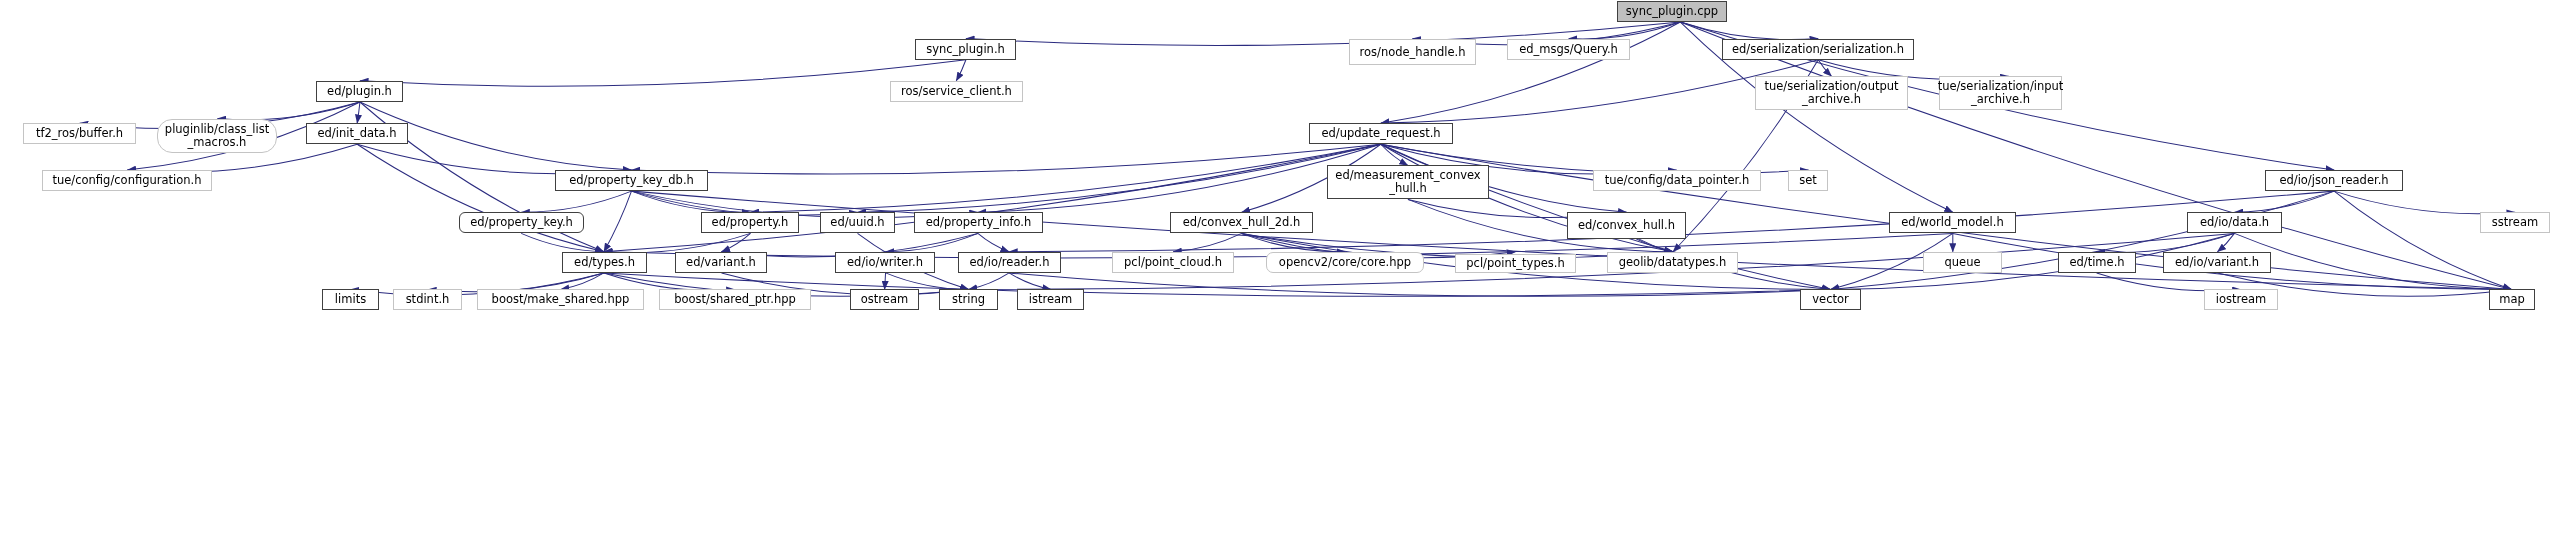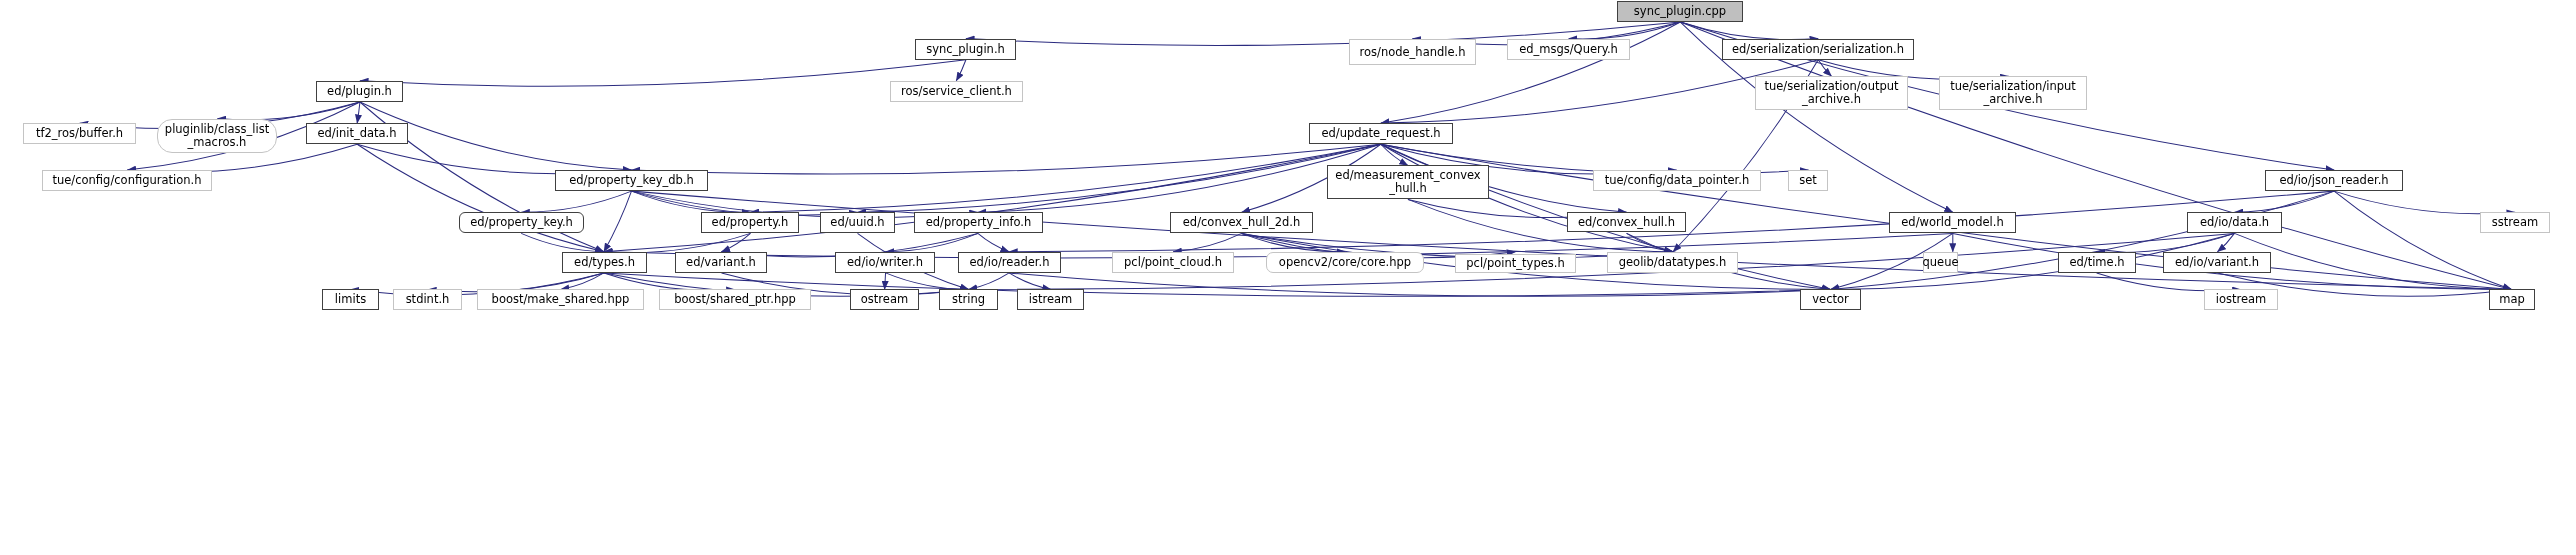--- a/index.html
+++ b/index.html
@@ -105,61 +105,61 @@
       <path d="M 657 297 Q 726.4820486150729 319.9962817973394 799.5 315" fill="none" stroke="#2b2b7f" stroke-width="1.1" marker-end="url(#ah)"></path>
       <path d="M 657 297 Q 854.1298710538993 336.21895508900093 1054 315" fill="none" stroke="#2b2b7f" stroke-width="1.1" marker-end="url(#ah)"></path>
       <path d="M 657 297 Q 1324.0921719003773 336.24725072202693 1992 315" fill="none" stroke="#2b2b7f" stroke-width="1.1" marker-end="url(#ah)"></path>
       <path d="M 785 297 Q 917.7219761495195 332.57157865440297 1054 315" fill="none" stroke="#2b2b7f" stroke-width="1.1" marker-end="url(#ah)"></path>
       <path d="M 963.5 297 Q 963.0988475749673 306.00549153194265 962.5 315" fill="none" stroke="#2b2b7f" stroke-width="1.1" marker-end="url(#ah)"></path>
       <path d="M 963.5 297 Q 1007.0022348317968 314.7873748734657 1054 315" fill="none" stroke="#2b2b7f" stroke-width="1.1" marker-end="url(#ah)"></path>
       <path d="M 1098 297 Q 1119.0929548256534 310.18864196848745 1143.5 315" fill="none" stroke="#2b2b7f" stroke-width="1.1" marker-end="url(#ah)"></path>
       <path d="M 1098 297 Q 1077.6493246759585 310.03168254123193 1054 315" fill="none" stroke="#2b2b7f" stroke-width="1.1" marker-end="url(#ah)"></path>
       <path d="M 1098 297 Q 1544.3910630124224 336.24387038302405 1992 315" fill="none" stroke="#2b2b7f" stroke-width="1.1" marker-end="url(#ah)"></path>
     </svg>
-<div class="node root" style="left: 1617px; top: 0.9px; width: 126px; height: 21px; text-align: center;">sync_plugin.cpp</div>
+<div class="node root" style="left: 1617px; top: 0.9px; width: 110px; height: 21px; text-align: center;">sync_plugin.cpp</div>
     <div class="node hdr" style="left: 915px; top: 39px; width: 101px; height: 21px;">sync_plugin.h</div>
     <div class="node ext" style="left: 1349px; top: 39px; width: 127px; height: 26px;">ros/node_handle.h</div>
     <div class="node ext" style="left: 1507px; top: 39px; width: 123px; height: 21px;">ed_msgs/Query.h</div>
     <div class="node hdr" style="left: 1722px; top: 39px; width: 192px; height: 21px;">ed/serialization/serialization.h</div>
     <div class="node ext" style="left: 890px; top: 81px; width: 133px; height: 21px;">ros/service_client.h</div>
     <div class="node hdr" style="left: 316px; top: 81px; width: 87px; height: 21px;">ed/plugin.h</div>
     <div class="node ext" style="left: 1755px; top: 76px; width: 153px; height: 34px;">tue/serialization/output
 _archive.h</div>
-    <div class="node ext" style="left: 1939px; top: 76px; width: 148px; height: 34px;">tue/serialization/input
+    <div class="node ext" style="left: 1939px; top: 76px; width: 123px; height: 34px;">tue/serialization/input
 _archive.h</div>
     <div class="node ext" style="left: 23px; top: 123px; width: 113px; height: 21px;">tf2_ros/buffer.h</div>
     <div class="node ext" style="left: 157px; top: 119px; width: 120px; height: 34px; border-radius: 15px;">pluginlib/class_list
 _macros.h</div>
     <div class="node hdr" style="left: 306px; top: 123px; width: 102px; height: 21px;">ed/init_data.h</div>
     <div class="node hdr" style="left: 1309px; top: 123px; width: 144px; height: 21px;">ed/update_request.h</div>
     <div class="node hdr" style="left: 2265px; top: 170px; width: 138px; height: 21px;">ed/io/json_reader.h</div>
     <div class="node ext" style="left: 42px; top: 170px; width: 170px; height: 21px;">tue/config/configuration.h</div>
     <div class="node hdr" style="left: 555px; top: 170px; width: 153px; height: 21px;">ed/property_key_db.h</div>
     <div class="node hdr" style="left: 1327px; top: 165px; width: 162px; height: 34px;">ed/measurement_convex
 _hull.h</div>
     <div class="node ext" style="left: 1593px; top: 170px; width: 168px; height: 21px;">tue/config/data_pointer.h</div>
     <div class="node ext" style="left: 1788px; top: 170px; width: 40px; height: 21px;">set</div>
     <div class="node hdr" style="left: 459px; top: 212px; width: 125px; height: 21px; border-radius: 6px;">ed/property_key.h</div>
     <div class="node hdr" style="left: 701px; top: 212px; width: 98px; height: 21px;">ed/property.h</div>
     <div class="node hdr" style="left: 820px; top: 212px; width: 75px; height: 21px;">ed/uuid.h</div>
     <div class="node hdr" style="left: 914px; top: 212px; width: 129px; height: 21px;">ed/property_info.h</div>
     <div class="node hdr" style="left: 1170px; top: 212px; width: 143px; height: 21px;">ed/convex_hull_2d.h</div>
-    <div class="node hdr" style="left: 1567px; top: 212px; width: 119px; height: 20px;">ed/convex_hull.h</div>
+    <div class="node hdr" style="left: 1567px; top: 212px; width: 119px; height: 27px;">ed/convex_hull.h</div>
     <div class="node hdr" style="left: 1889px; top: 212px; width: 127px; height: 21px;">ed/world_model.h</div>
     <div class="node hdr" style="left: 2187px; top: 212px; width: 95px; height: 21px;">ed/io/data.h</div>
     <div class="node ext" style="left: 2480px; top: 212px; width: 70px; height: 21px;">sstream</div>
     <div class="node hdr" style="left: 562px; top: 252px; width: 85px; height: 21px;">ed/types.h</div>
     <div class="node hdr" style="left: 675px; top: 252px; width: 92px; height: 21px;">ed/variant.h</div>
     <div class="node hdr" style="left: 835px; top: 252px; width: 100px; height: 21px;">ed/io/writer.h</div>
     <div class="node hdr" style="left: 958px; top: 252px; width: 103px; height: 21px;">ed/io/reader.h</div>
     <div class="node ext" style="left: 1112px; top: 252px; width: 122px; height: 21px;">pcl/point_cloud.h</div>
     <div class="node ext" style="left: 1266px; top: 252px; width: 158px; height: 21px; border-radius: 7px;">opencv2/core/core.hpp</div>
     <div class="node ext" style="left: 1455px; top: 254px; width: 121px; height: 19px; text-align: right;">pcl/point_types.h</div>
     <div class="node ext" style="left: 1607px; top: 252px; width: 131px; height: 21px;">geolib/datatypes.h</div>
-    <div class="node ext" style="left: 1923px; top: 252px; width: 35px; height: 21px;">queue</div>
+    <div class="node ext" style="left: 1923px; top: 252px; width: 79px; height: 21px;">queue</div>
     <div class="node hdr" style="left: 2058px; top: 252px; width: 78px; height: 21px;">ed/time.h</div>
     <div class="node hdr" style="left: 2163px; top: 252px; width: 108px; height: 21px;">ed/io/variant.h</div>
     <div class="node hdr" style="left: 322px; top: 289px; width: 57px; height: 21px;">limits</div>
     <div class="node ext" style="left: 393px; top: 289px; width: 69px; height: 21px;">stdint.h</div>
     <div class="node ext" style="left: 477px; top: 289px; width: 167px; height: 21px;">boost/make_shared.hpp</div>
     <div class="node ext" style="left: 659px; top: 289px; width: 152px; height: 21px;">boost/shared_ptr.hpp</div>
     <div class="node hdr" style="left: 850px; top: 289px; width: 69px; height: 21px;">ostream</div>
     <div class="node hdr" style="left: 939px; top: 289px; width: 59px; height: 21px;">string</div>
     <div class="node hdr" style="left: 1017px; top: 289px; width: 67px; height: 21px;">istream</div>
     <div class="node hdr" style="left: 1800px; top: 289px; width: 61px; height: 21px;">vector</div>

